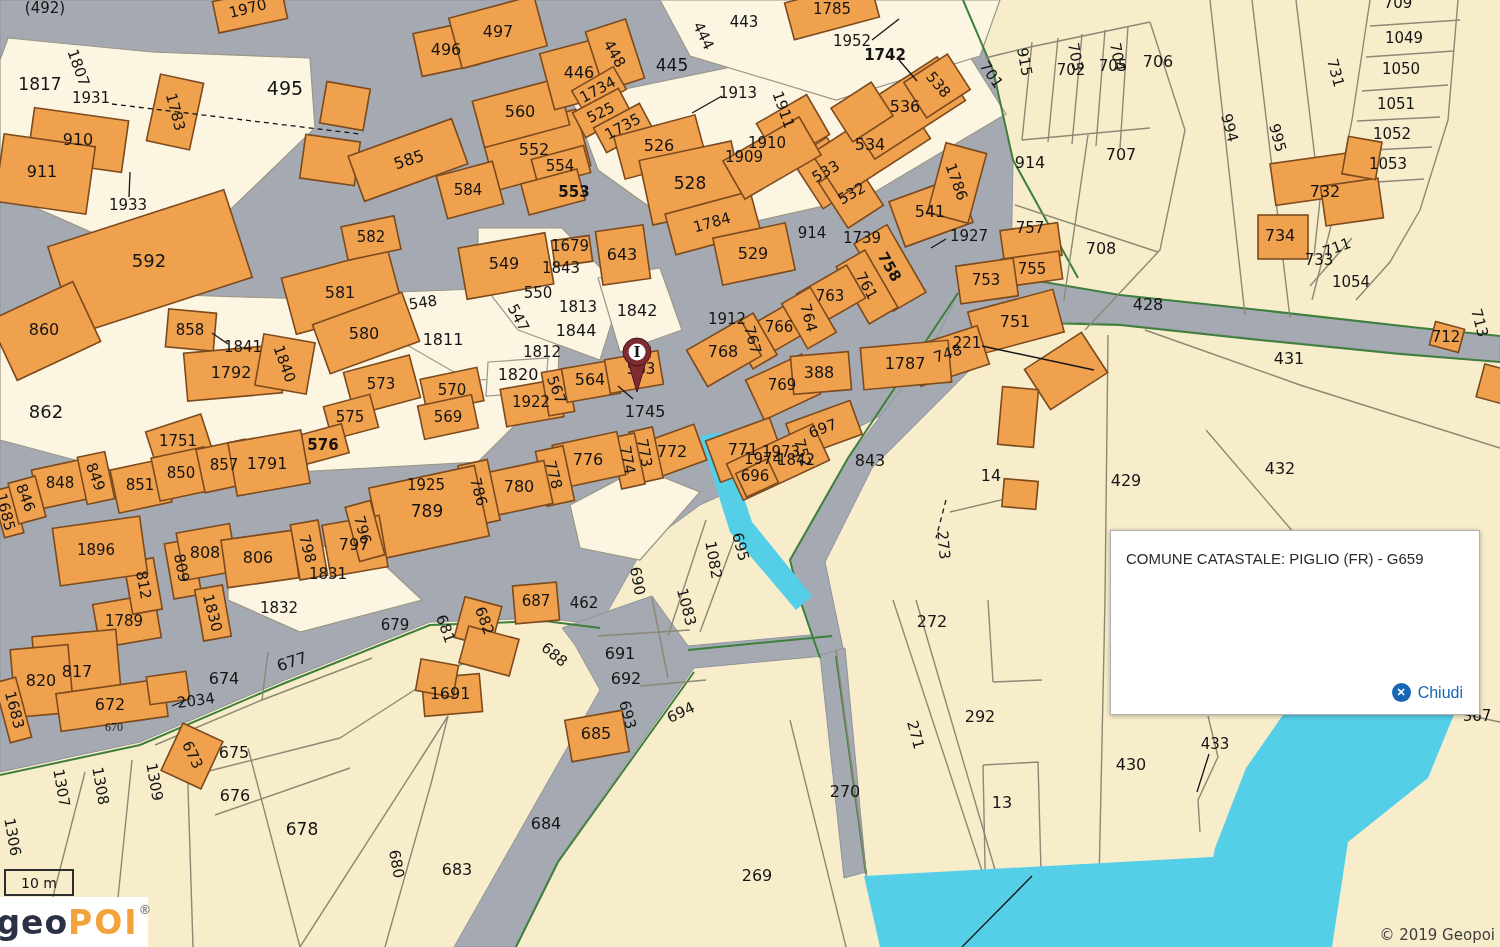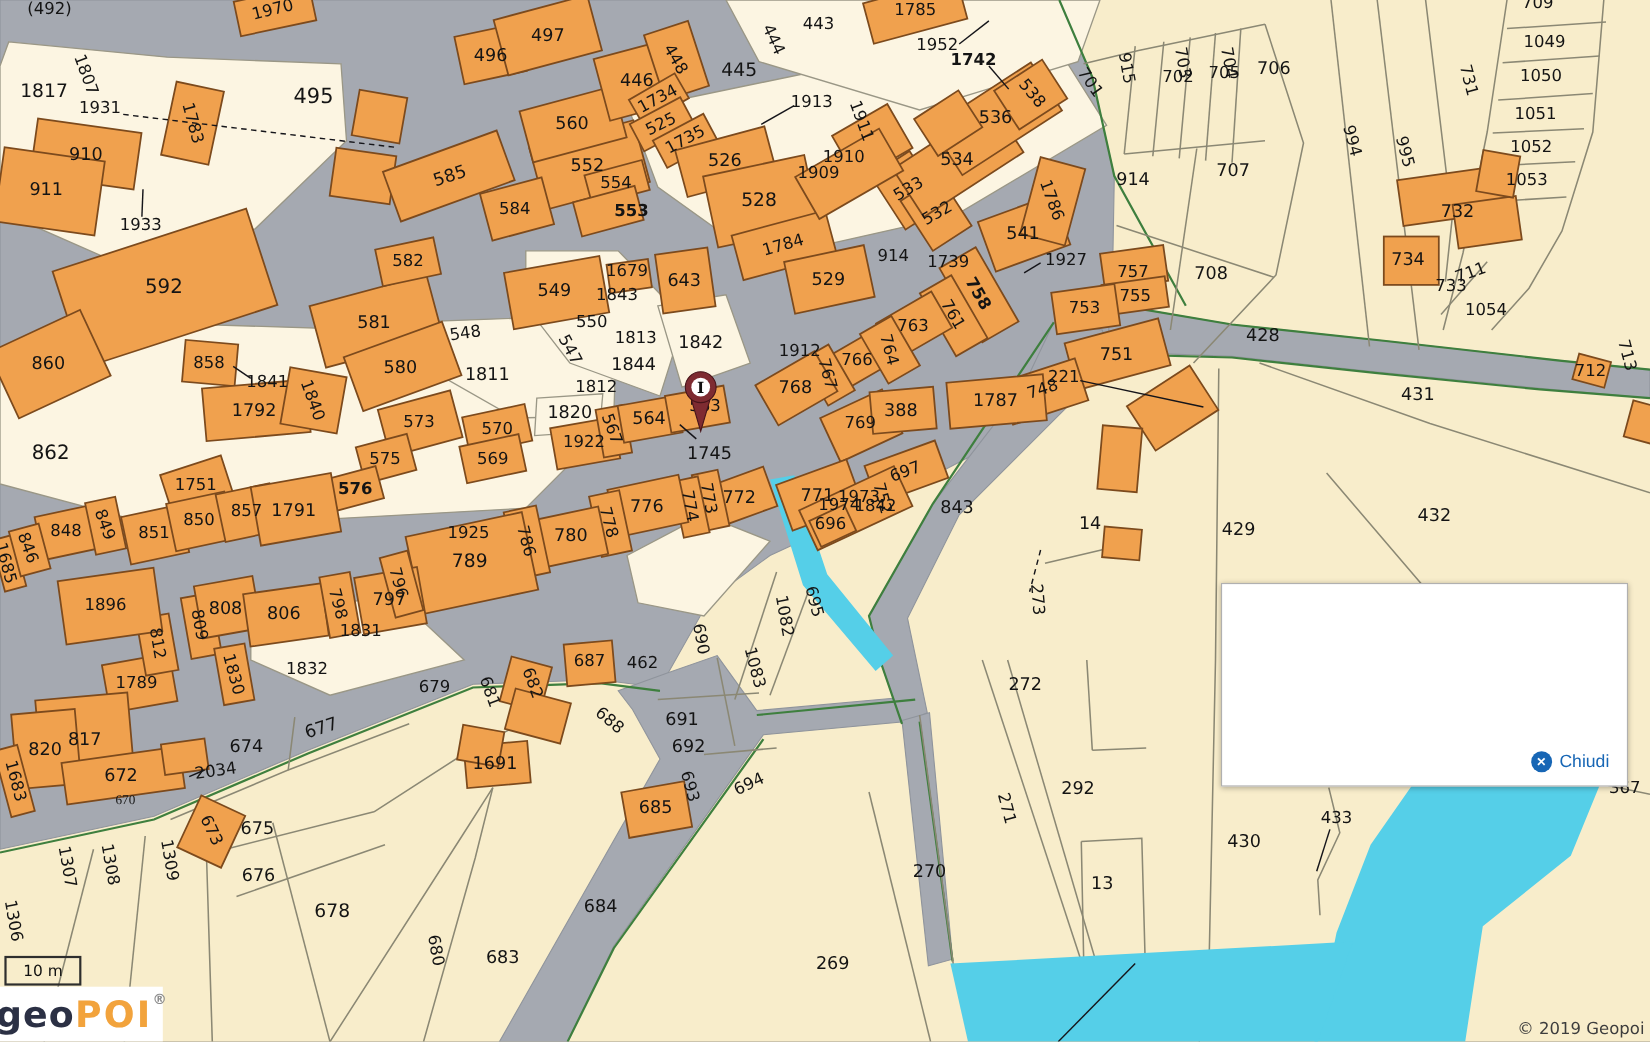--- a/index.html
+++ b/index.html
@@ -322,21 +322,21 @@
       <div class="lbl" style="left: 832px; top: 9px; transform: translate(-50%, -50%) rotate(0deg); font-size: 15px;">1785</div>
       <div class="lbl" style="left: 938px; top: 85px; transform: translate(-50%, -50%) rotate(50deg); font-size: 15px;">538</div>
       <div class="lbl" style="left: 905px; top: 107px; transform: translate(-50%, -50%) rotate(0deg); font-size: 16px;">536</div>
       <div class="lbl" style="left: 870px; top: 145px; transform: translate(-50%, -50%) rotate(0deg); font-size: 16px;">534</div>
       <div class="lbl" style="left: 826px; top: 172px; transform: translate(-50%, -50%) rotate(-30deg); font-size: 15px;">533</div>
       <div class="lbl" style="left: 852px; top: 194px; transform: translate(-50%, -50%) rotate(-30deg); font-size: 15px;">532</div>
       <div class="lbl" style="left: 930px; top: 212px; transform: translate(-50%, -50%) rotate(0deg); font-size: 16px;">541</div>
       <div class="lbl" style="left: 956px; top: 182px; transform: translate(-50%, -50%) rotate(70deg); font-size: 15px;">1786</div>
       <div class="lbl" style="left: 862px; top: 238px; transform: translate(-50%, -50%) rotate(0deg); font-size: 15px;">1739</div>
       <div class="lbl" style="left: 812px; top: 233px; transform: translate(-50%, -50%) rotate(0deg); font-size: 15px;">914</div>
-      <div class="lbl" style="left: 1030px; top: 247px; transform: translate(-50%, -50%) rotate(0deg); font-size: 15px;">757</div>
+      <div class="lbl" style="left: 1030px; top: 228px; transform: translate(-50%, -50%) rotate(0deg); font-size: 15px;">757</div>
       <div class="lbl" style="left: 1032px; top: 269px; transform: translate(-50%, -50%) rotate(0deg); font-size: 15px;">755</div>
       <div class="lbl" style="left: 986px; top: 280px; transform: translate(-50%, -50%) rotate(0deg); font-size: 15px;">753</div>
       <div class="lbl" style="left: 889px; top: 267px; transform: translate(-50%, -50%) rotate(60deg); font-size: 15px; font-weight: bold;">758</div>
       <div class="lbl" style="left: 866px; top: 286px; transform: translate(-50%, -50%) rotate(60deg); font-size: 15px;">761</div>
       <div class="lbl" style="left: 830px; top: 296px; transform: translate(-50%, -50%) rotate(0deg); font-size: 15px;">763</div>
       <div class="lbl" style="left: 991px; top: 75px; transform: translate(-50%, -50%) rotate(55deg); font-size: 15px;">701</div>
       <div class="lbl" style="left: 1024px; top: 62px; transform: translate(-50%, -50%) rotate(80deg); font-size: 15px;">915</div>
       <div class="lbl" style="left: 1071px; top: 70px; transform: translate(-50%, -50%) rotate(0deg); font-size: 15px;">702</div>
       <div class="lbl" style="left: 1075px; top: 57px; transform: translate(-50%, -50%) rotate(80deg); font-size: 15px;">703</div>
       <div class="lbl" style="left: 1117px; top: 57px; transform: translate(-50%, -50%) rotate(80deg); font-size: 15px;">704</div>
@@ -457,40 +457,41 @@
       <div class="lbl" style="left: 967px; top: 343px; transform: translate(-50%, -50%) rotate(0deg); font-size: 15px;">221</div>
       <div class="lbl" style="left: 948px; top: 354px; transform: translate(-50%, -50%) rotate(-18deg); font-size: 15px;">748</div>
       <div class="lbl" style="left: 905px; top: 364px; transform: translate(-50%, -50%) rotate(0deg); font-size: 16px;">1787</div>
       <div class="lbl" style="left: 819px; top: 373px; transform: translate(-50%, -50%) rotate(0deg); font-size: 16px;">388</div>
       <div class="lbl" style="left: 823px; top: 429px; transform: translate(-50%, -50%) rotate(-20deg); font-size: 15px;">697</div>
       <div class="lbl" style="left: 808px; top: 318px; transform: translate(-50%, -50%) rotate(75deg); font-size: 15px;">764</div>
       <div class="lbl" style="left: 802px; top: 453px; transform: translate(-50%, -50%) rotate(75deg); font-size: 15px;">752</div>
       <div class="lbl" style="left: 1289px; top: 359px; transform: translate(-50%, -50%) rotate(0deg); font-size: 16px;">431</div>
       <div class="lbl" style="left: 1446px; top: 337px; transform: translate(-50%, -50%) rotate(0deg); font-size: 15px;">712</div>
       <div class="lbl" style="left: 1479px; top: 323px; transform: translate(-50%, -50%) rotate(75deg); font-size: 15px;">713</div>
-      <div class="lbl" style="left: 1280px; top: 469px; transform: translate(-50%, -50%) rotate(0deg); font-size: 16px; margin-left: 24px;">432</div>
+      <div class="lbl" style="left: 1280px; top: 469px; transform: translate(-50%, -50%) rotate(0deg); font-size: 16px;">432</div>
       <div class="lbl" style="left: 932px; top: 622px; transform: translate(-50%, -50%) rotate(0deg); font-size: 16px;">272</div>
       <div class="lbl" style="left: 915px; top: 735px; transform: translate(-50%, -50%) rotate(75deg); font-size: 15px;">271</div>
       <div class="lbl" style="left: 980px; top: 717px; transform: translate(-50%, -50%) rotate(0deg); font-size: 16px;">292</div>
       <div class="lbl" style="left: 845px; top: 792px; transform: translate(-50%, -50%) rotate(0deg); font-size: 16px;">270</div>
       <div class="lbl" style="left: 1002px; top: 803px; transform: translate(-50%, -50%) rotate(0deg); font-size: 16px;">13</div>
       <div class="lbl" style="left: 1131px; top: 765px; transform: translate(-50%, -50%) rotate(0deg); font-size: 16px;">430</div>
       <div class="lbl" style="left: 1477px; top: 716px; transform: translate(-50%, -50%) rotate(0deg); font-size: 15px;">367</div>
       <div class="lbl" style="left: 1215px; top: 744px; transform: translate(-50%, -50%) rotate(0deg); font-size: 15px;">433</div>
     </div>
 
   <svg id="marker" viewBox="0 0 40 62" style="left: 617px; top: 336px;">
     <path d="M10,22 L20,56 L30,22 Z" fill="#7e2b31" stroke="#47141a" stroke-width="1"></path>
     <circle cx="20" cy="16" r="14" fill="#7e2b31" stroke="#47141a" stroke-width="1"></circle>
     <circle cx="20" cy="16" r="8.5" fill="#ffffff"></circle>
     <text x="20" y="21" text-anchor="middle" font-family="DejaVu Serif, serif" font-weight="bold" font-size="14" fill="#111">I</text>
   </svg>
 
   <div class="info-panel">
     <div class="info-body">
+      <div>COMUNE CATASTALE: PIGLIO (FR) - G659</div>
     </div>
     <div class="info-footer">
       <span class="close-icon">✕</span>
       <span>Chiudi</span>
     </div>
   </div>
 
   <div class="scalebar">
     <span>10 m</span>
   </div>

